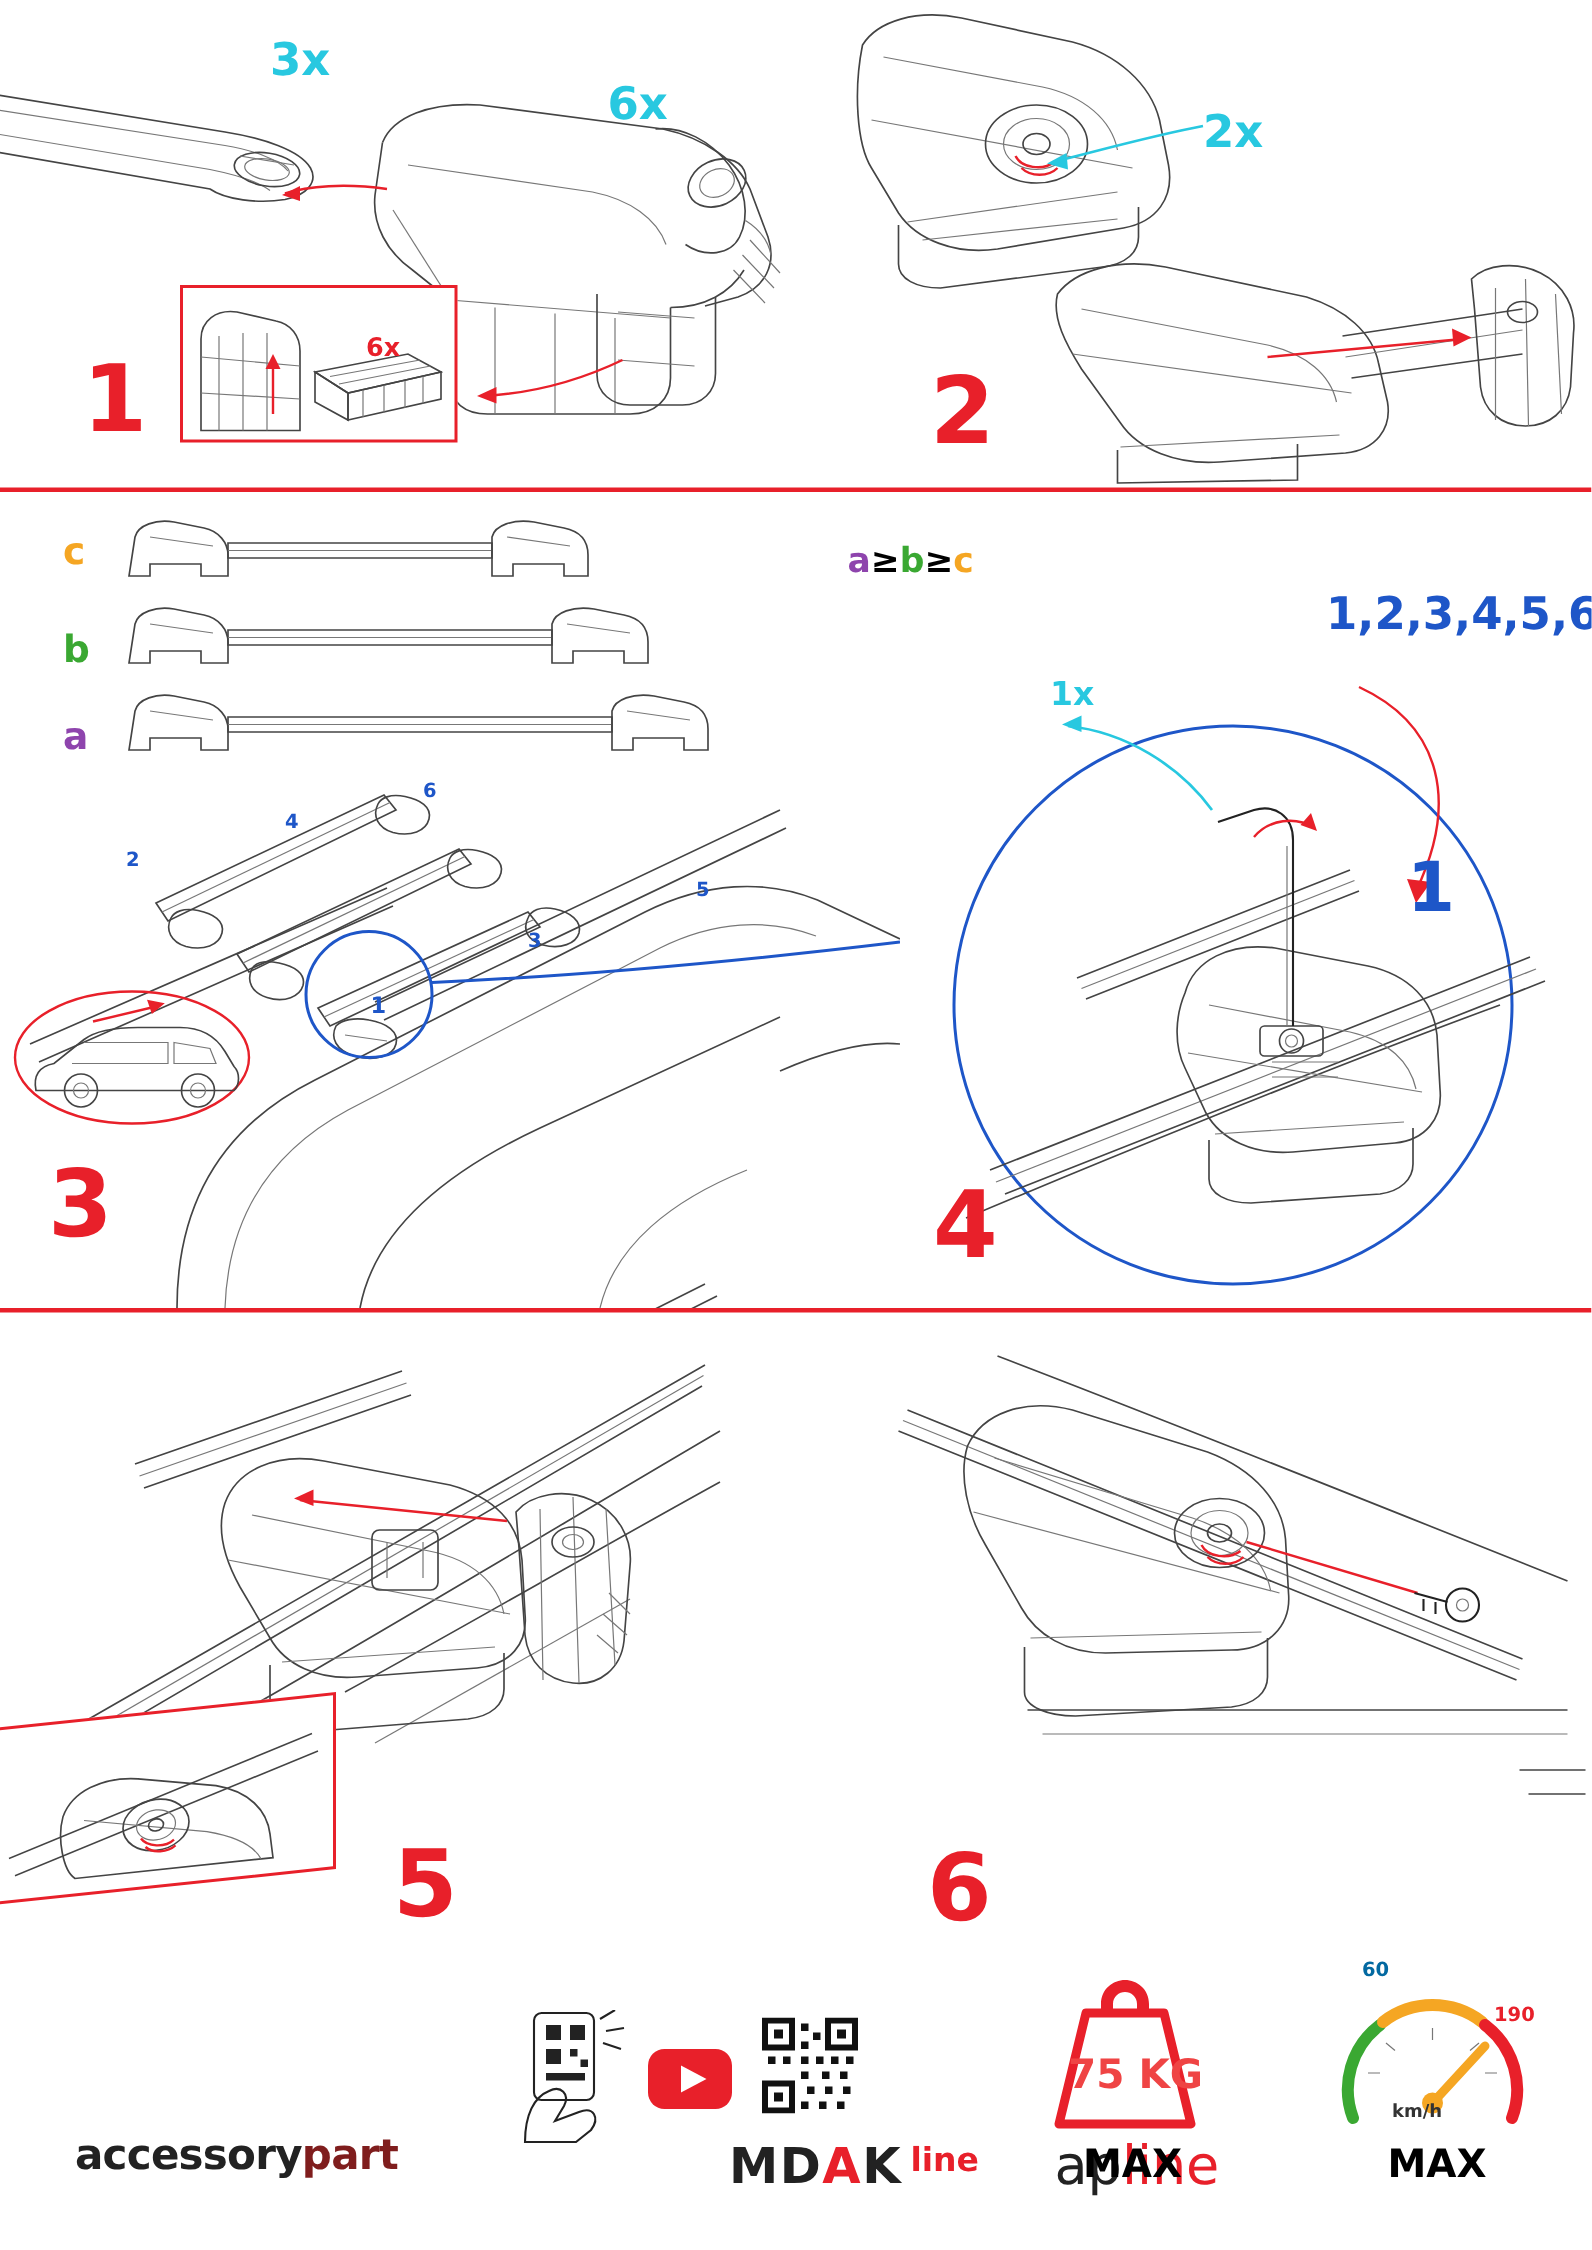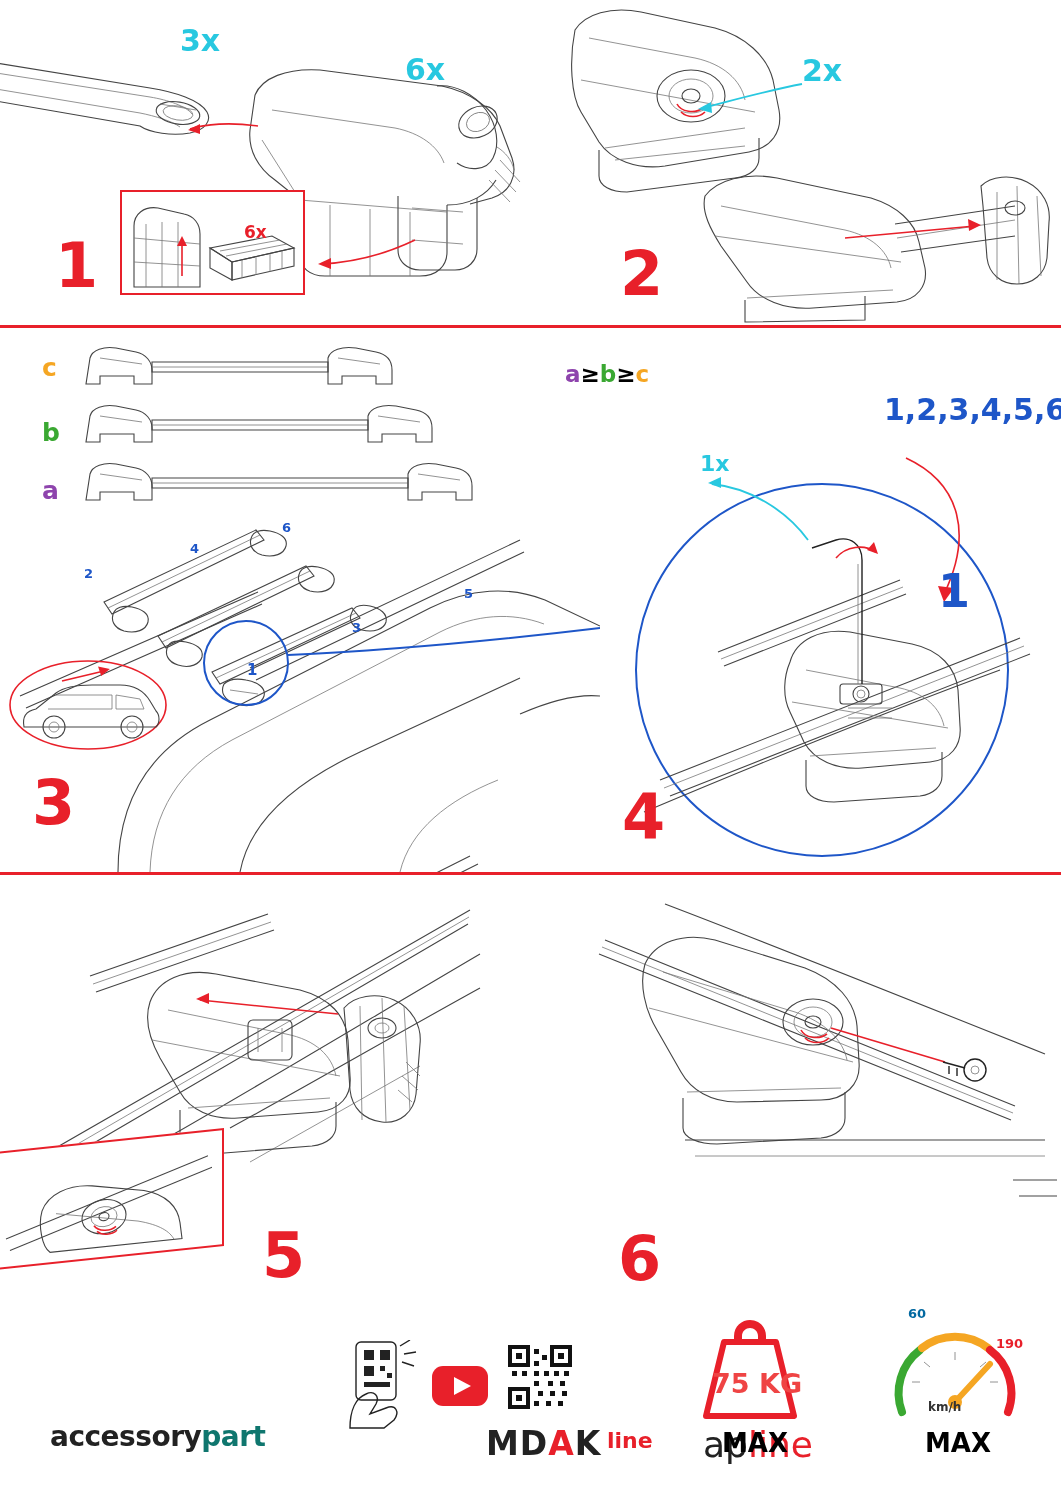--- a/index.html
+++ b/index.html
@@ -97,21 +97,21 @@
     letter-spacing:0.5px;
   }
   .brand {
     position:absolute;
     left:50px; top:1420px;
     font-size:28px;
     font-weight:700;
     letter-spacing:-0.5px;
   }
   .brand .accessory { color:#222; }
-  .brand .part { color:#0f766e; }
+  .brand .part { color:#7f1d1d; }
 
   .mdak {
     position:absolute; left:486px; top:1424px;
     font-size:33px; font-weight:700; letter-spacing:1px; color:#222;
   }
   .mdak .red { color:#e8202a; }
   .ipqi {
     position:absolute; left:607px; top:1428px;
     font-size:22px; font-weight:700; color:#e8202a;
   }
@@ -272,21 +272,21 @@
     </svg>
   </div>
 
   <div class="panel" style="left:690px;top:78px;width:120px;height:40px;">
     <svg width="120" height="40" viewBox="0 0 120 40">
       <path class="cyan-ln" d="M112 6 C80 12 44 22 12 30"></path>
       <path fill="#28c8e0" d="M8 31 l13 -7 l1 11 z"></path>
     </svg>
   </div>
 
-  <span class="qty" style="left:802px;top:56px;">2x</span>
+  <span class="qty" style="left:802px;top:74px;">2x</span>
   <span class="step-num" style="left:620px;top:243px;">2</span>
 
   <span class="abc c" style="left:42px;top:355px;">c</span>
   <span class="abc b" style="left:42px;top:420px;">b</span>
   <span class="abc a" style="left:42px;top:478px;">a</span>
 
   <div class="panel" style="left:70px;top:338px;width:460px;height:175px;">
     <svg width="460" height="175" viewBox="0 0 460 175">
 
       <g>

